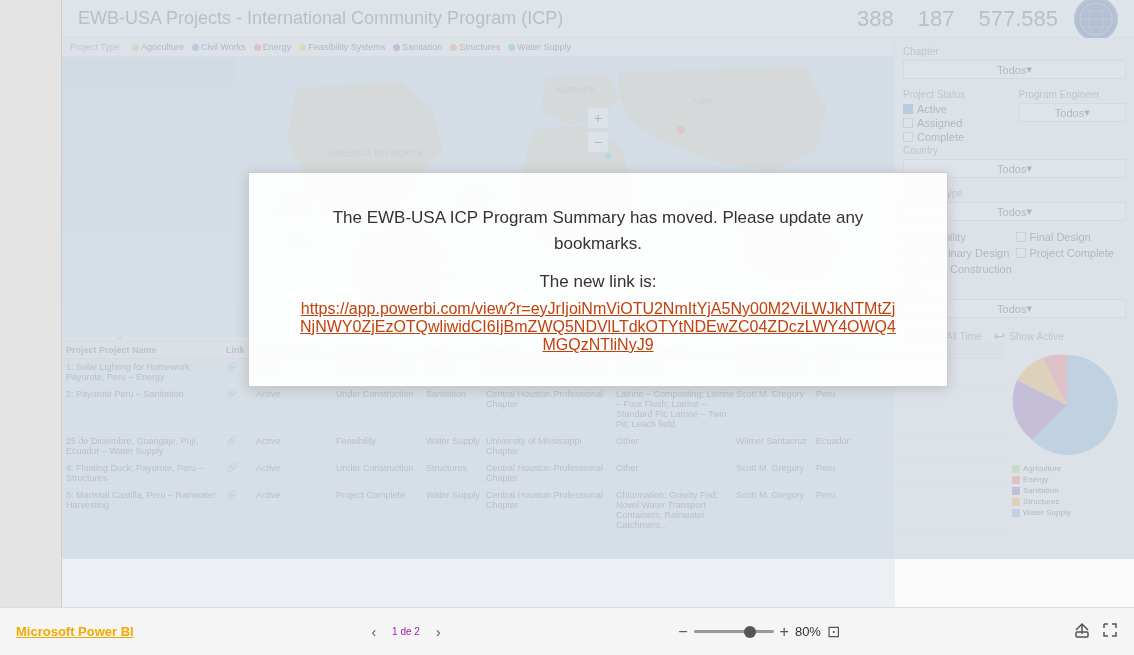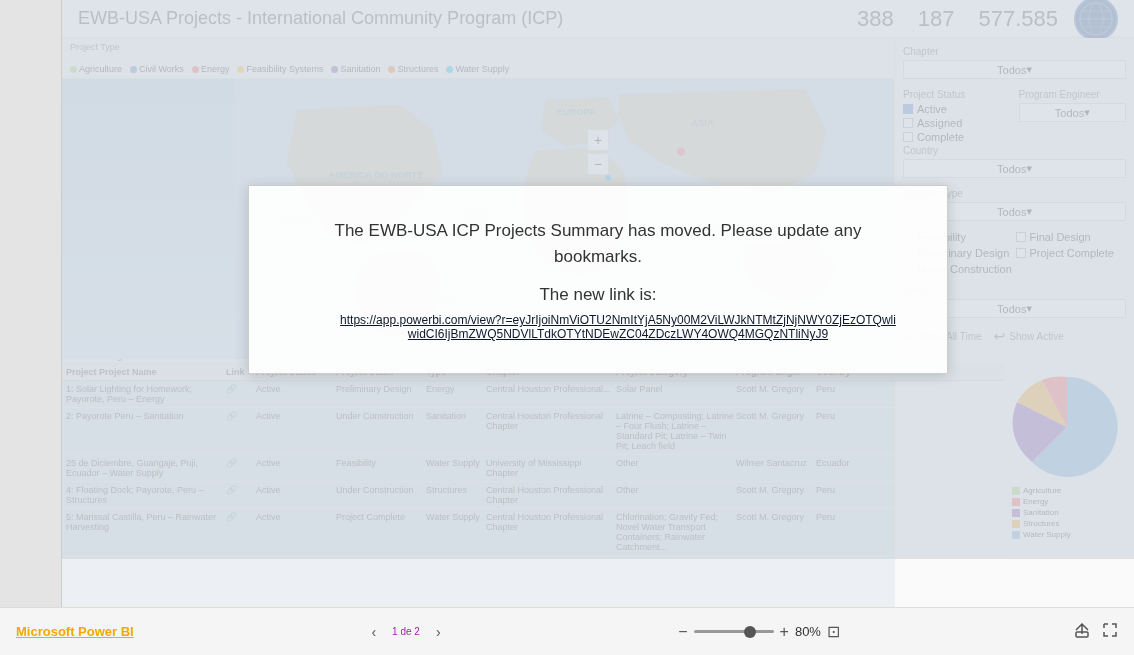--- a/index.html
+++ b/index.html
@@ -184,27 +184,26 @@
       line-height: 1.5;
     }
 
     .modal-link-label {
       font-size: 17px;
       color: #333;
       margin-bottom: 8px;
     }
 
     .modal-link {
-      font-size: 12px;
-      color: #0f172a;
+      font-size: 16px;
+      color: #c2410c;
       text-decoration: underline;
       word-break: break-all;
       cursor: pointer;
       display: block;
-      margin-left: 40px;
     }
 
     
     .bottom-bar {
       position: absolute;
       bottom: 0;
       left: 0;
       right: 0;
       height: 48px;
       background: #f5f5f5;
@@ -362,21 +361,21 @@
               <circle cx="18" cy="18" r="16" fill="#1a3a6b" stroke="#4472c4" stroke-width="1.5"></circle>
               <ellipse cx="18" cy="18" rx="7" ry="16" fill="none" stroke="#4472c4" stroke-width="1"></ellipse>
               <line x1="2" y1="18" x2="34" y2="18" stroke="#4472c4" stroke-width="1"></line>
               <line x1="4" y1="10" x2="32" y2="10" stroke="#4472c4" stroke-width="0.8"></line>
               <line x1="4" y1="26" x2="32" y2="26" stroke="#4472c4" stroke-width="0.8"></line>
             </svg>
           </div>
         </div>
       </div>
 
-      <div style="padding:4px 8px;font-size:9px;background:#f8f8f8;border-bottom:1px solid #ddd;display:flex;gap:12px;align-items:flex-start;flex-direction:column;">
+      <div style="padding:4px 8px;font-size:9px;background:#f8f8f8;border-bottom:1px solid #ddd;display:flex;gap:12px;align-items:flex-end;">
         <span style="color:#555;font-size:9px;">Project Type</span>
         <div style="display:flex;gap:8px;flex-wrap:wrap;">
           <span class="tag">
               <span class="tag-dot" style="background:#92d050;"></span>
               <span>Agriculture</span>
             </span>
           <span class="tag">
               <span class="tag-dot" style="background:#4472c4;"></span>
               <span>Civil Works</span>
             </span>
@@ -658,21 +657,21 @@
                 <span>Water Supply</span>
               </div>
           </div>
         </div>
       </div>
 
     </div>
 
     <div class="overlay">
       <div class="modal-box">
-        <p class="modal-message">The EWB-USA ICP Projects Summary has moved.  Please update any bookmarks.</p>
+        <p class="modal-message">The EWB-USA ICP Program Summary has moved.  Please update any bookmarks.</p>
         <p class="modal-link-label">The new link is:</p>
         <a class="modal-link" href="#">https://app.powerbi.com/view?r=eyJrIjoiNmViOTU2NmItYjA5Ny00M2ViLWJkNTMtZjNjNWY0ZjEzOTQwliwidCI6IjBmZWQ5NDVlLTdkOTYtNDEwZC04ZDczLWY4OWQ4MGQzNTliNyJ9</a>
       </div>
     </div>
 
   </div>
 
   <div class="bottom-bar">
     <a class="powerbi-logo" href="#">Microsoft Power BI</a>
 

